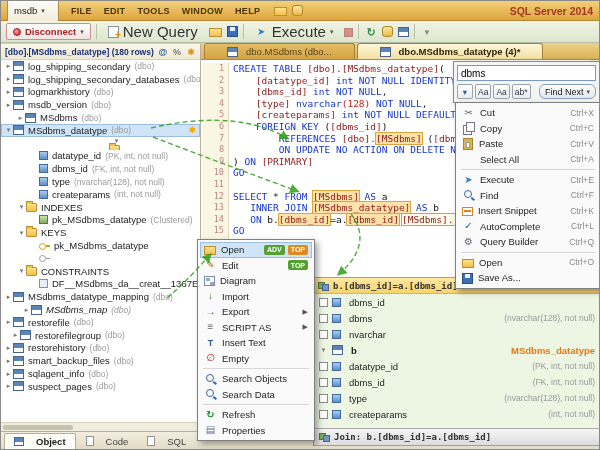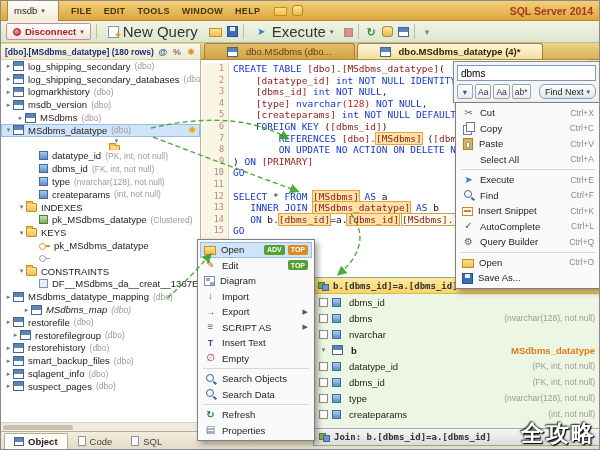--- a/index.html
+++ b/index.html
@@ -117,21 +117,21 @@
 .cb{width:9px;height:9px;background:#fff;border:1px solid #8a8a8a;flex:none}
 .hint{margin-left:auto;color:#999;font-size:8.5px}
 .jrow.brow{font-weight:bold}
 .tbl-label{margin-left:auto;color:#e07a1a;font-weight:bold;font-size:9.5px}
 .jfooter{position:absolute;left:0;right:0;bottom:0;height:17px;background:linear-gradient(#f5f5f5,#dcdcdc);border-top:1px solid #aaa;display:flex;align-items:center;gap:4px;padding:0 5px;font-size:9px;font-weight:bold;font-family:"DejaVu Sans Mono",monospace;color:#333;white-space:nowrap}
 .jicon{width:11px;height:10px;position:relative;flex:none}
 .jicon::before{content:"";position:absolute;left:0;top:1px;width:5px;height:5px;background:#7fae5e;border:1px solid #567d3c}
 .jicon::after{content:"";position:absolute;left:4px;top:3px;width:5px;height:5px;background:#6f96c8;border:1px solid #46648c}
 
 .bottombar{position:absolute;left:0;right:0;bottom:0;height:18px;background:linear-gradient(#f2eddd,#e2dcc6);border-top:1px solid #b6ae96;display:flex;align-items:flex-end;padding:0 3px;gap:1px;z-index:20}
-.btab{display:flex;align-items:center;gap:4px;height:16px;padding:0 9px;font-size:9.5px;color:#444}
+.btab{display:flex;align-items:center;gap:12px;height:16px;padding:0 9px;font-size:9.5px;color:#444}
 .btab.active{background:#fdfcf6;border:1px solid #b6ae96;border-bottom:none;font-weight:bold;color:#222;border-radius:2px 2px 0 0}
 .bic{width:10px;height:9px;flex:none}
 .bic.table{background:linear-gradient(#5b84b8 0 4px,#fff 4px);border:1px solid #46648c}
 .bic.page{background:#fff;border:1px solid #8a94a4;width:8px;height:10px}
 
 .arrows{position:absolute;inset:0;z-index:55;pointer-events:none}
 .watermark{position:absolute;right:3px;bottom:0;font-size:23px;font-weight:bold;color:#fff;z-index:70;letter-spacing:2px;text-shadow:0 0 3px #000,1px 1px 1px #000,-1px -1px 1px rgba(0,0,0,.6)}
 </style>
 </head>
 <body>
@@ -619,14 +619,13 @@
       <div class="btab">
         <span class="bic page"></span>
         <span>Code</span>
       </div>
       <div class="btab">
         <span class="bic page"></span>
         <span>SQL</span>
       </div>
     </div>
 
-  <div class="watermark">全攻略</div>
 </div>
 
 </body></html>

